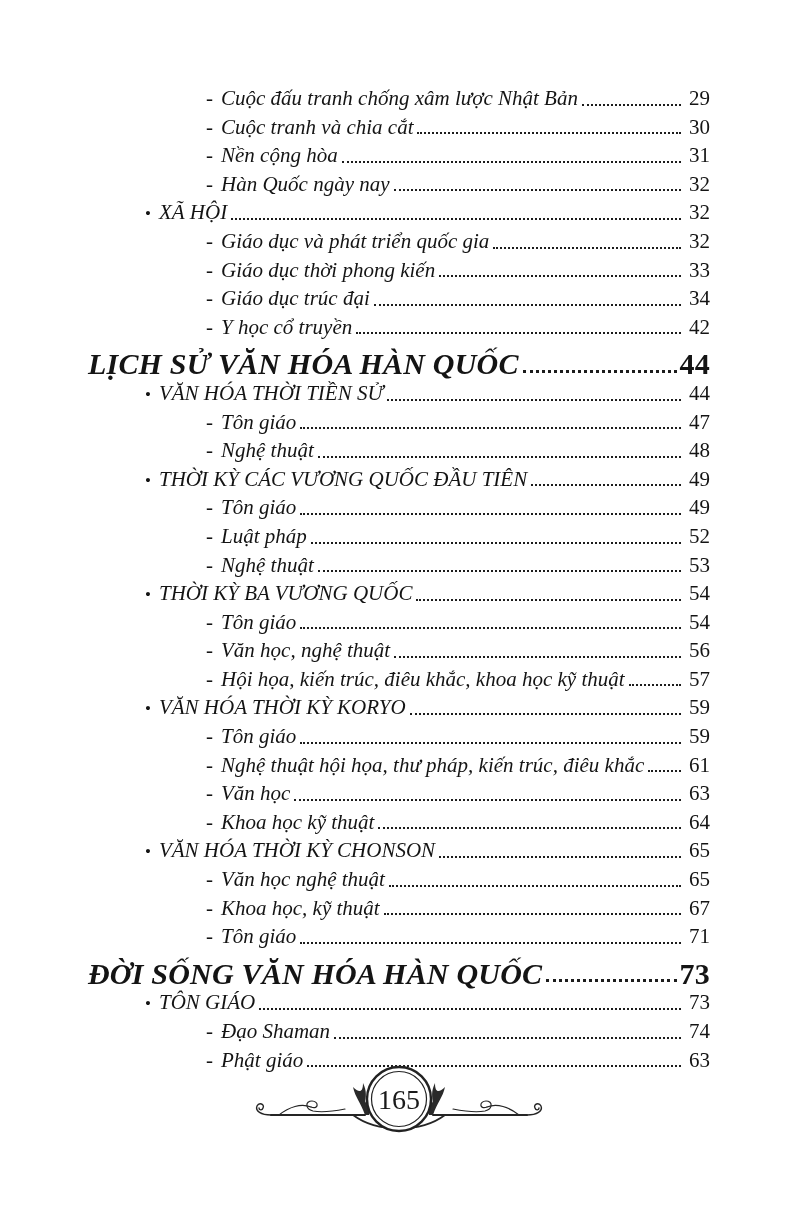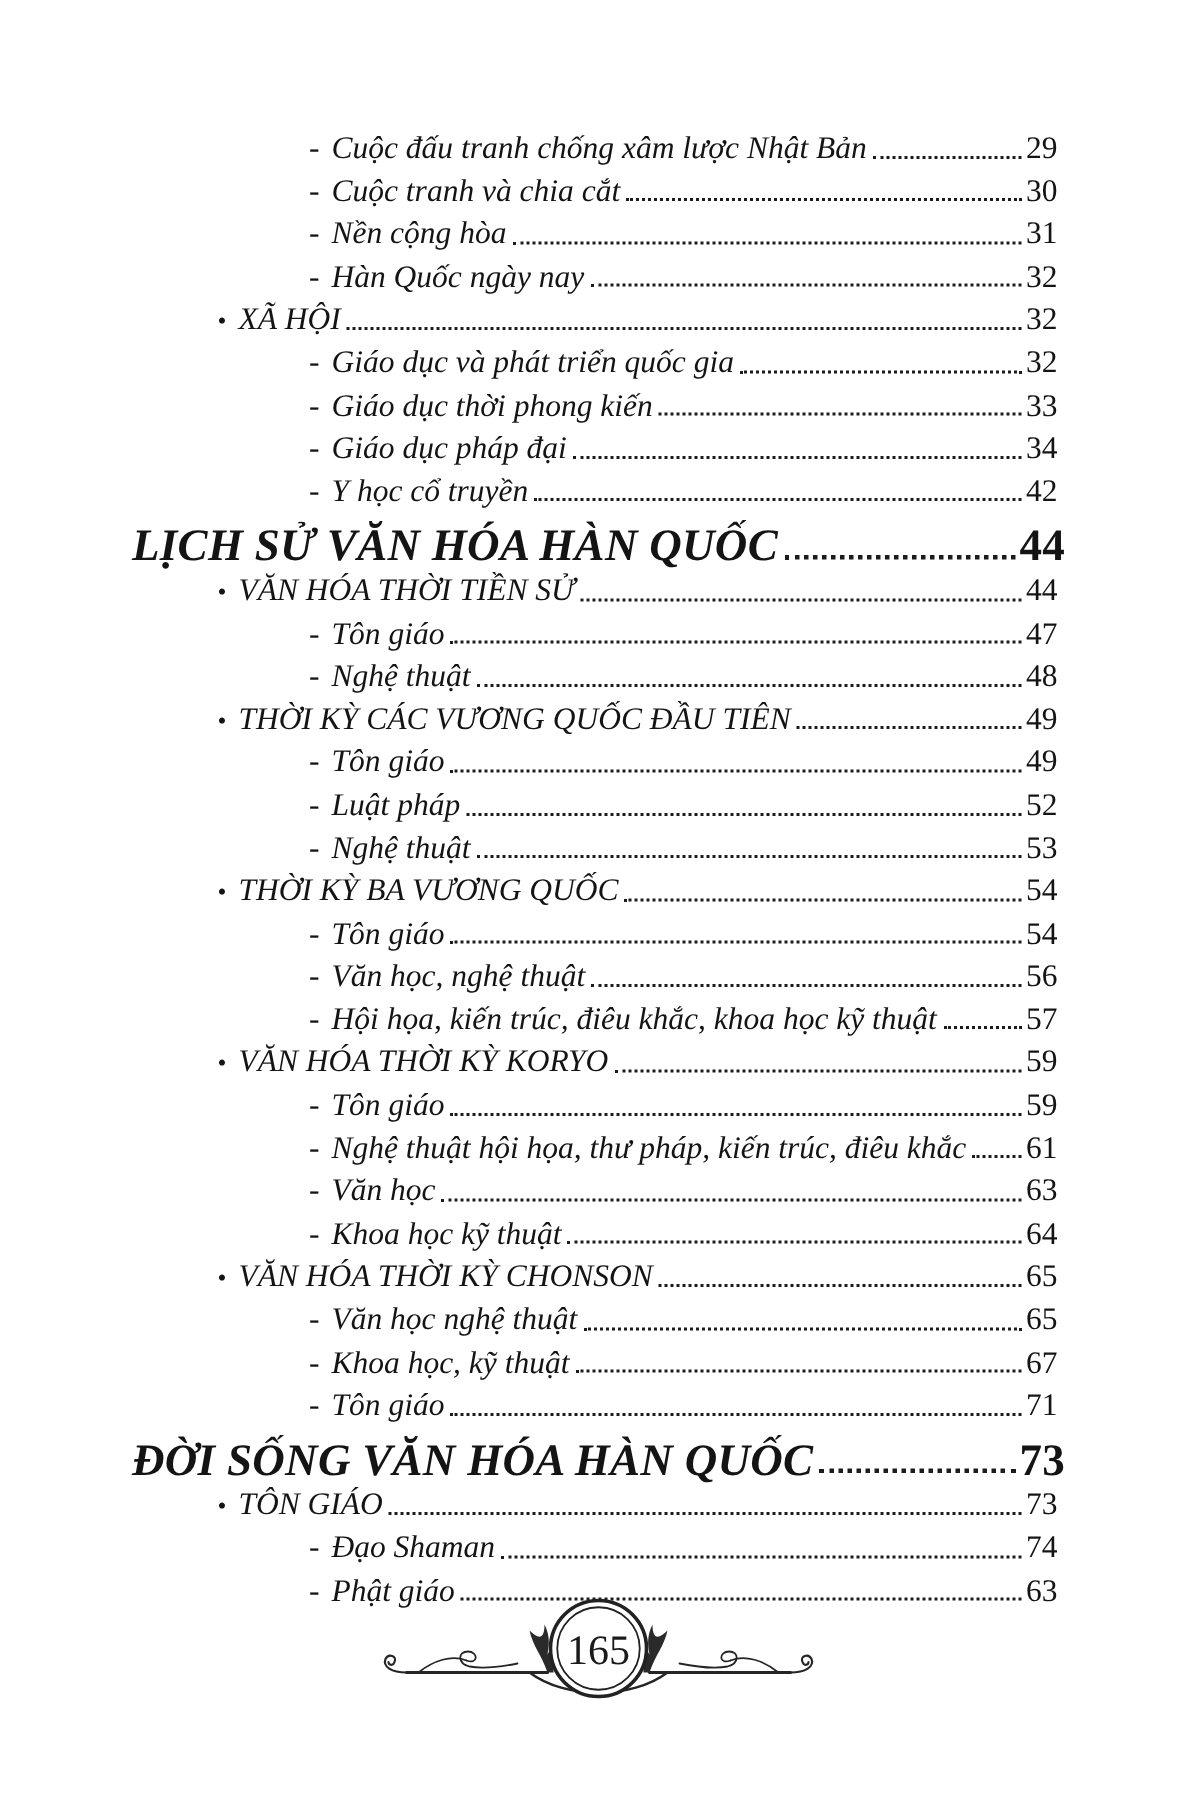--- a/index.html
+++ b/index.html
@@ -29,21 +29,21 @@
   .row .marker { flex: 0 0 auto; }
   .row .label  { flex: 0 0 auto; font-style: italic; }
   .row .leader {
     flex: 1 1 auto;
     align-self: flex-end;
     height: 0;
     border-bottom: 2px dotted #1c1c1c;
     margin: 0 3px 7px 4px;
     min-width: 12px;
   }
-  .row .pagenum { flex: 0 0 auto; text-align: left; min-width: 26px; }
+  .row .pagenum { flex: 0 0 auto; text-align: right; min-width: 26px; }
 
   .row.lvl0 {
     font-weight: bold;
     font-size: 30px;
     margin-top: 9px;
     letter-spacing: 0.2px;
   }
   .row.lvl0 .leader { border-bottom-width: 3px; margin-bottom: 6px; }
 
   .row.lvl1 { padding-left: 57px; }
@@ -108,21 +108,21 @@
         <span class="pagenum">32</span>
       </div>
       <div class="row lvl2">
         <span class="marker">-</span>
         <span class="label">Giáo dục thời phong kiến</span>
         <span class="leader"></span>
         <span class="pagenum">33</span>
       </div>
       <div class="row lvl2">
         <span class="marker">-</span>
-        <span class="label">Giáo dục pháp đại</span>
+        <span class="label">Giáo dục trúc đại</span>
         <span class="leader"></span>
         <span class="pagenum">34</span>
       </div>
       <div class="row lvl2">
         <span class="marker">-</span>
         <span class="label">Y học cổ truyền</span>
         <span class="leader"></span>
         <span class="pagenum">42</span>
       </div>
       <div class="row lvl0">

